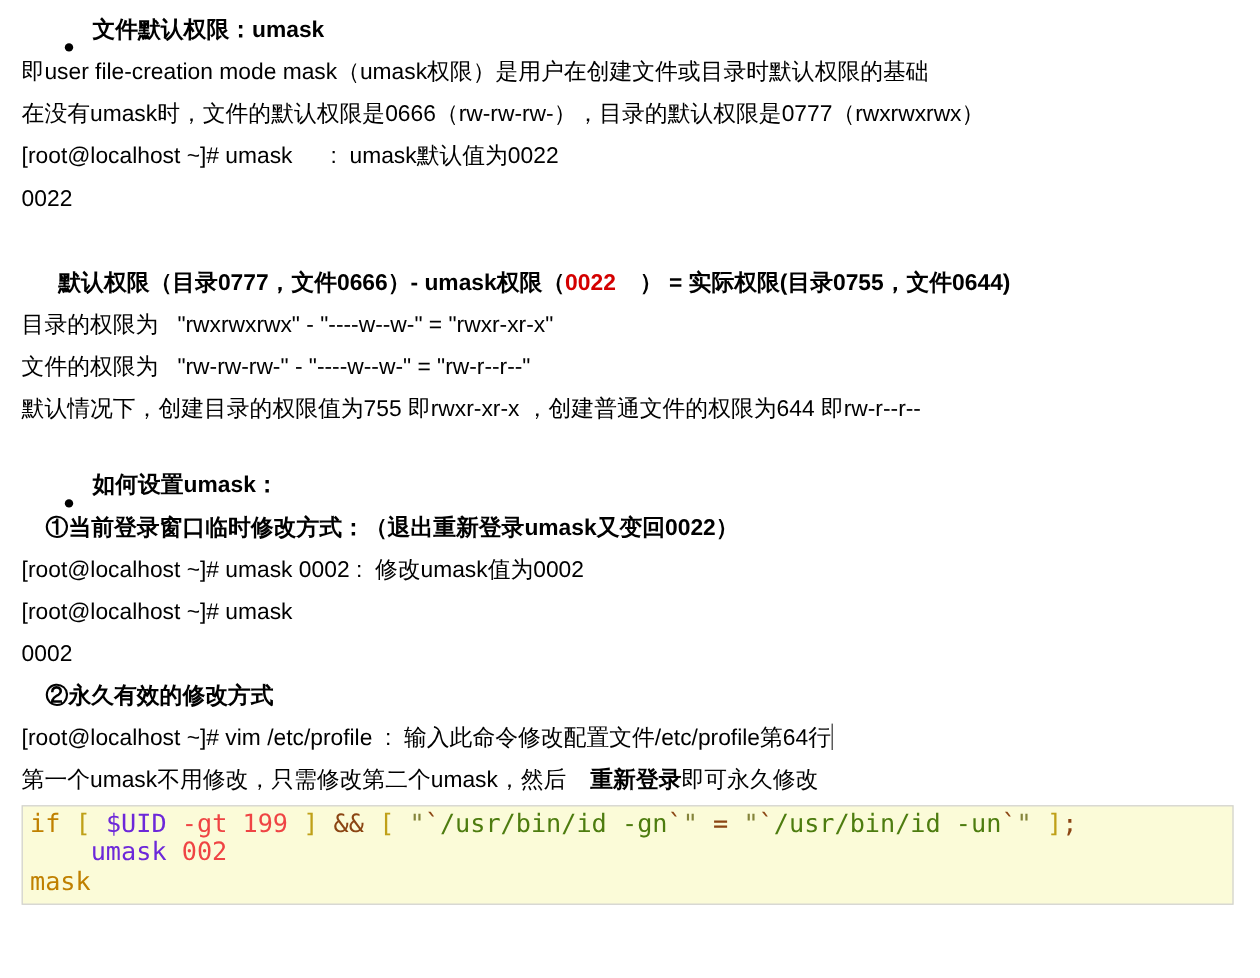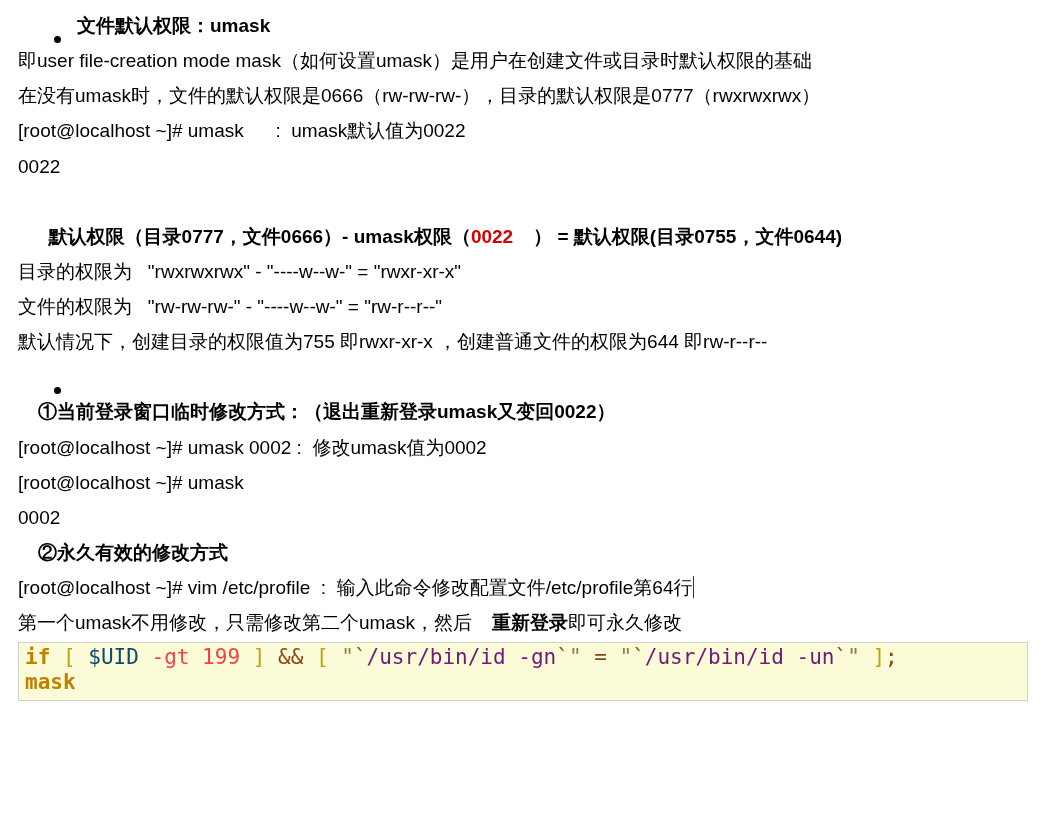--- a/index.html
+++ b/index.html
@@ -52,60 +52,62 @@
     .codeblock {
       border: 1px solid #d0d0d0;
       background: #fbfbd8;
       font-family: "DejaVu Sans Mono", Consolas, monospace;
       font-size: 21px;
       line-height: 1.18;
       padding: 2px 6px 5px 6px;
       margin-top: 2px;
       margin-right: 4px;
     }
-    .codeblock .kw-orange { color: #c08000; font-weight: bold; }
+    .codeblock .kw-orange { color: #c08000; }
     .codeblock .sym-yellow { color: #bfa018; }
     .codeblock .num-magenta { color: #ef4444; }
     .codeblock .op-brown { color: #8b4513; }
-    .codeblock .text-grey { color: #0c4a6e; }
-    .codeblock .text-steel { color: #701a75; }
+    .codeblock .text-grey { color: #6d28d9; }
+    .codeblock .text-steel { color: #4d7c0f; }
     .codeblock .text-olive { color: #84843a; }
     .codeblock pre { margin: 0; white-space: pre; font-family: inherit; }
   </style>
 </head>
 <body>
 
 <div class="bullet-line">
   <span class="bullet-dot"></span>
   <span class="bullet-text">文件默认权限：umask</span>
 </div>
 
-<div class="p">即user file-creation mode mask（如何设置umask）是用户在创建文件或目录时默认权限的基础</div>
+<div class="p">即user file-creation mode mask（umask权限）是用户在创建文件或目录时默认权限的基础</div>
 <div class="p">在没有umask时，文件的默认权限是0666（rw-rw-rw-），目录的默认权限是0777（rwxrwxrwx）</div>
 <div class="p">[root@localhost ~]# umask      :  umask默认值为0022</div>
 <div class="p">0022</div>
 
 <div class="p">
-  <span class="bold">默认权限（目录0777，文件0666）- umask权限（</span><span class="red">0022</span><span class="bold">） = 默认权限(目录0755，文件0644)</span>
+  <span class="bold">默认权限（目录0777，文件0666）- umask权限（</span><span class="red">0022</span><span class="bold">） = 实际权限(目录0755，文件0644)</span>
 </div>
 
 <div class="p">目录的权限为   "rwxrwxrwx" - "----w--w-" = "rwxr-xr-x"</div>
 <div class="p">文件的权限为   "rw-rw-rw-" - "----w--w-" = "rw-r--r--"</div>
 <div class="p">默认情况下，创建目录的权限值为755 即rwxr-xr-x ，创建普通文件的权限为644 即rw-r--r--</div>
 
 <div class="gap"></div>
 
 <div class="bullet-line">
   <span class="bullet-dot"></span>
+  <span class="bullet-text">如何设置umask：</span>
 </div>
 
 <div class="p bold">①当前登录窗口临时修改方式：（退出重新登录umask又变回0022）</div>
 <div class="p">[root@localhost ~]# umask 0002 :  修改umask值为0002</div>
 <div class="p">[root@localhost ~]# umask</div>
 <div class="p">0002</div>
 <div class="p bold">②永久有效的修改方式</div>
 <div class="p"><span>[root@localhost ~]# vim /etc/profile  :  输入此命令修改配置文件/etc/profile第64行</span><span class="cursor-bar"></span></div>
 <div class="p"><span>第一个umask不用修改，只需修改第二个umask，然后</span><span class="bold">重新登录</span><span>即可永久修改</span></div>
 
 <div class="codeblock">
   <pre><span class="kw-orange">if</span> <span class="sym-yellow">[</span> <span class="text-grey">$UID</span> <span class="num-magenta">-gt</span> <span class="num-magenta">199</span> <span class="sym-yellow">]</span> <span class="op-brown">&amp;&amp;</span> <span class="sym-yellow">[</span> <span class="text-olive">"</span><span class="op-brown">`</span><span class="text-steel">/usr/bin/id -gn</span><span class="op-brown">`</span><span class="text-olive">"</span> <span class="op-brown">=</span> <span class="text-olive">"</span><span class="op-brown">`</span><span class="text-steel">/usr/bin/id -un</span><span class="op-brown">`</span><span class="text-olive">"</span> <span class="sym-yellow">]</span><span class="op-brown">;</span></pre>
+  <pre>    <span class="text-grey">umask</span> <span class="num-magenta">002</span></pre>
   <pre class="kw-orange">mask</pre>
 </div>
 
 </body></html>

